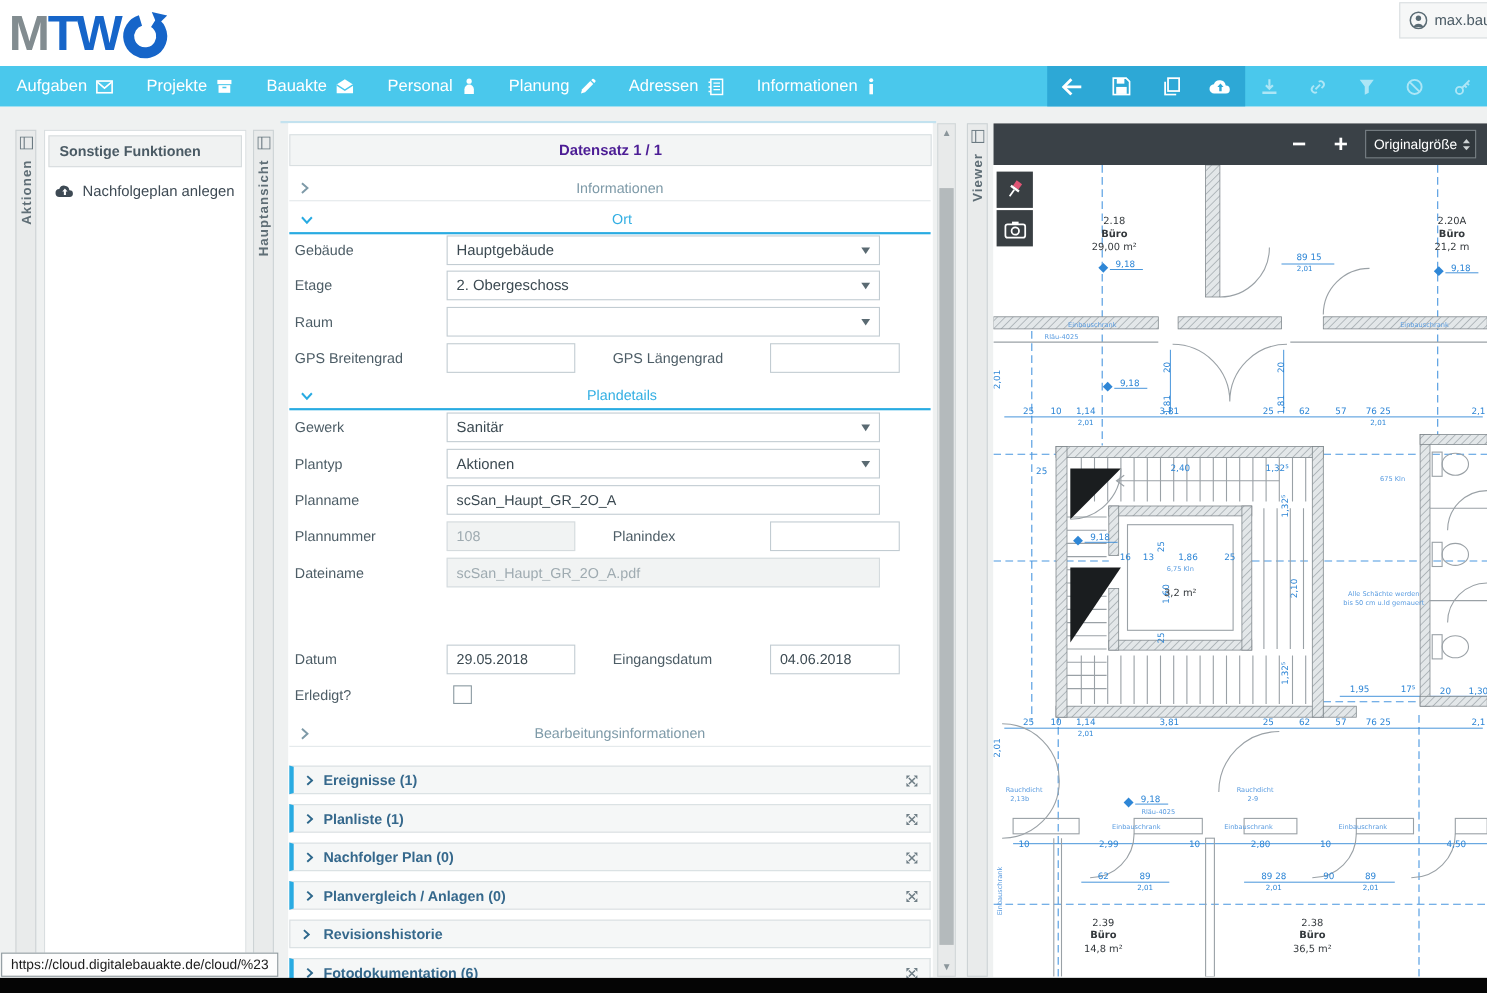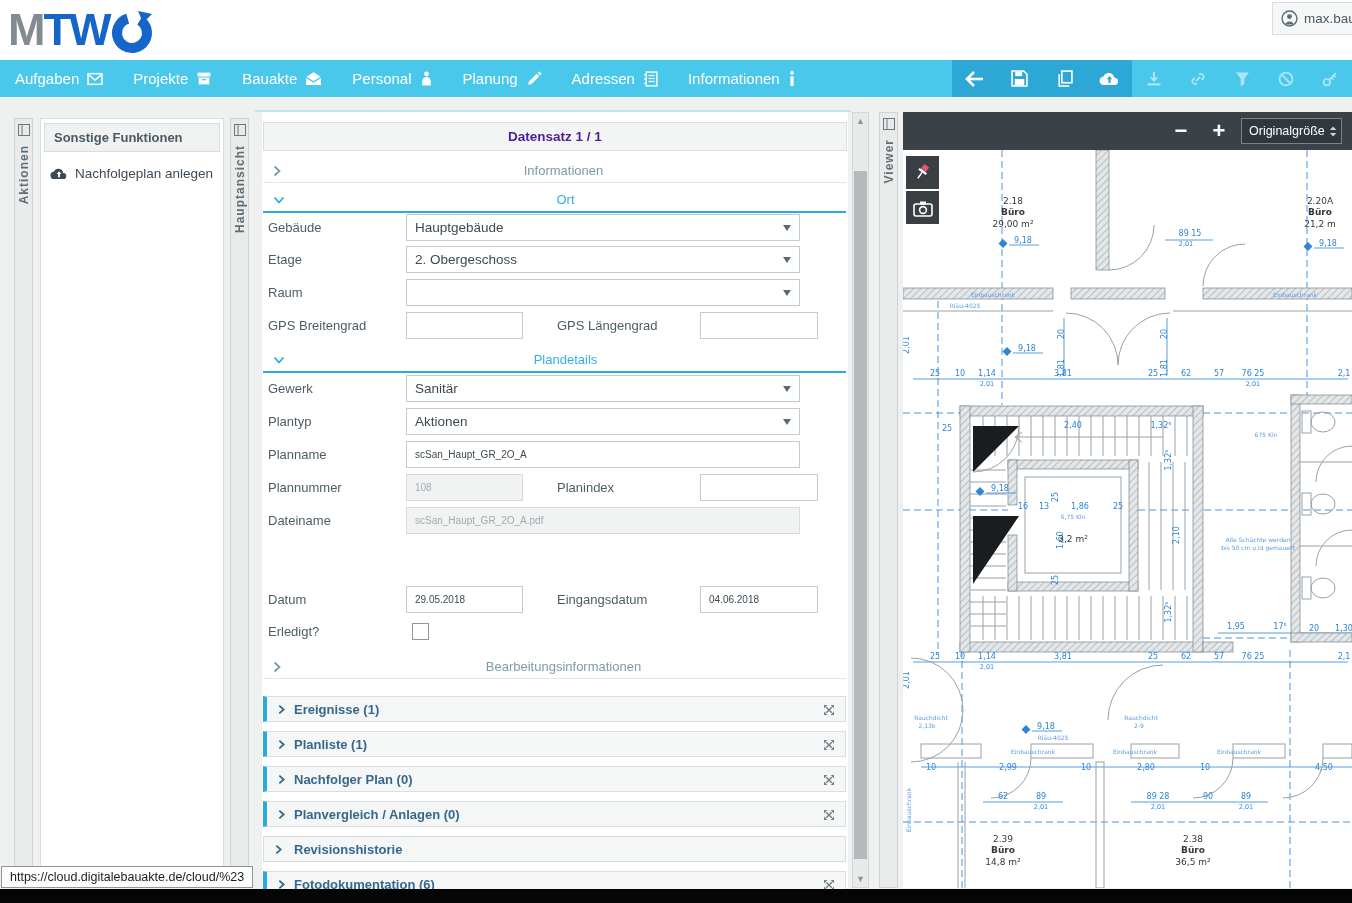--- a/index.html
+++ b/index.html
@@ -41,21 +41,21 @@
   .dz-header{position:absolute;left:1px;top:10px;width:582px;height:27px;background:#f3f5f5;border:1px solid #d9dfe1;
       display:flex;align-items:center;justify-content:center;font-size:13.5px;font-weight:700;color:#4c1d95}
   .sec{position:absolute;left:1px;width:583px;height:23px;display:flex;align-items:center;cursor:pointer}
   .sec .sec-label{flex:1;text-align:center;font-size:13px}
   .sec.collapsed{border-bottom:1px solid #e3e8ea;color:#7e9aa8}
   .sec.expanded{border-bottom:2px solid #29abe2;color:#33afe3}
   .sec .chev{margin-left:10px;width:8px;height:12px;flex:0 0 auto}
   .flabel{width:144px;padding-left:6px;box-sizing:border-box;flex:0 0 auto}
   .flabel2{position:absolute;left:295px;width:130px}
   .inp{height:27px;border:1px solid #c2ccd2;background:#fff;font-family:"Liberation Sans",sans-serif;
-       font-size:10px;color:#3c4a52;padding:0 8px;box-sizing:border-box;outline:none}
+       font-size:13px;color:#3c4a52;padding:0 8px;box-sizing:border-box;outline:none}
   .inp.w-full{width:406px}
   .inp.w-half{width:117px}
   .inp.right2{position:absolute;left:438px;width:118px}
   .inp.disabled{background:#f1f3f3;color:#9fabb1;border-color:#d5dbde}
   .inp.num{text-align:left}
   .sel{width:406px;height:27px;border:1px solid #c2ccd2;background:#fff;display:flex;align-items:center;
        padding:0 8px;box-sizing:border-box;cursor:pointer}
   .sel .sel-val{flex:1;font-size:13.5px;color:#3c4a52}
   .sel-caret{width:0;height:0;border-left:4.5px solid transparent;border-right:4.5px solid transparent;border-top:6px solid #5a6a72}
   .checkbox{width:15px;height:15px;border:1px solid #8a99a1;background:#fff;margin-left:6px;cursor:pointer}

